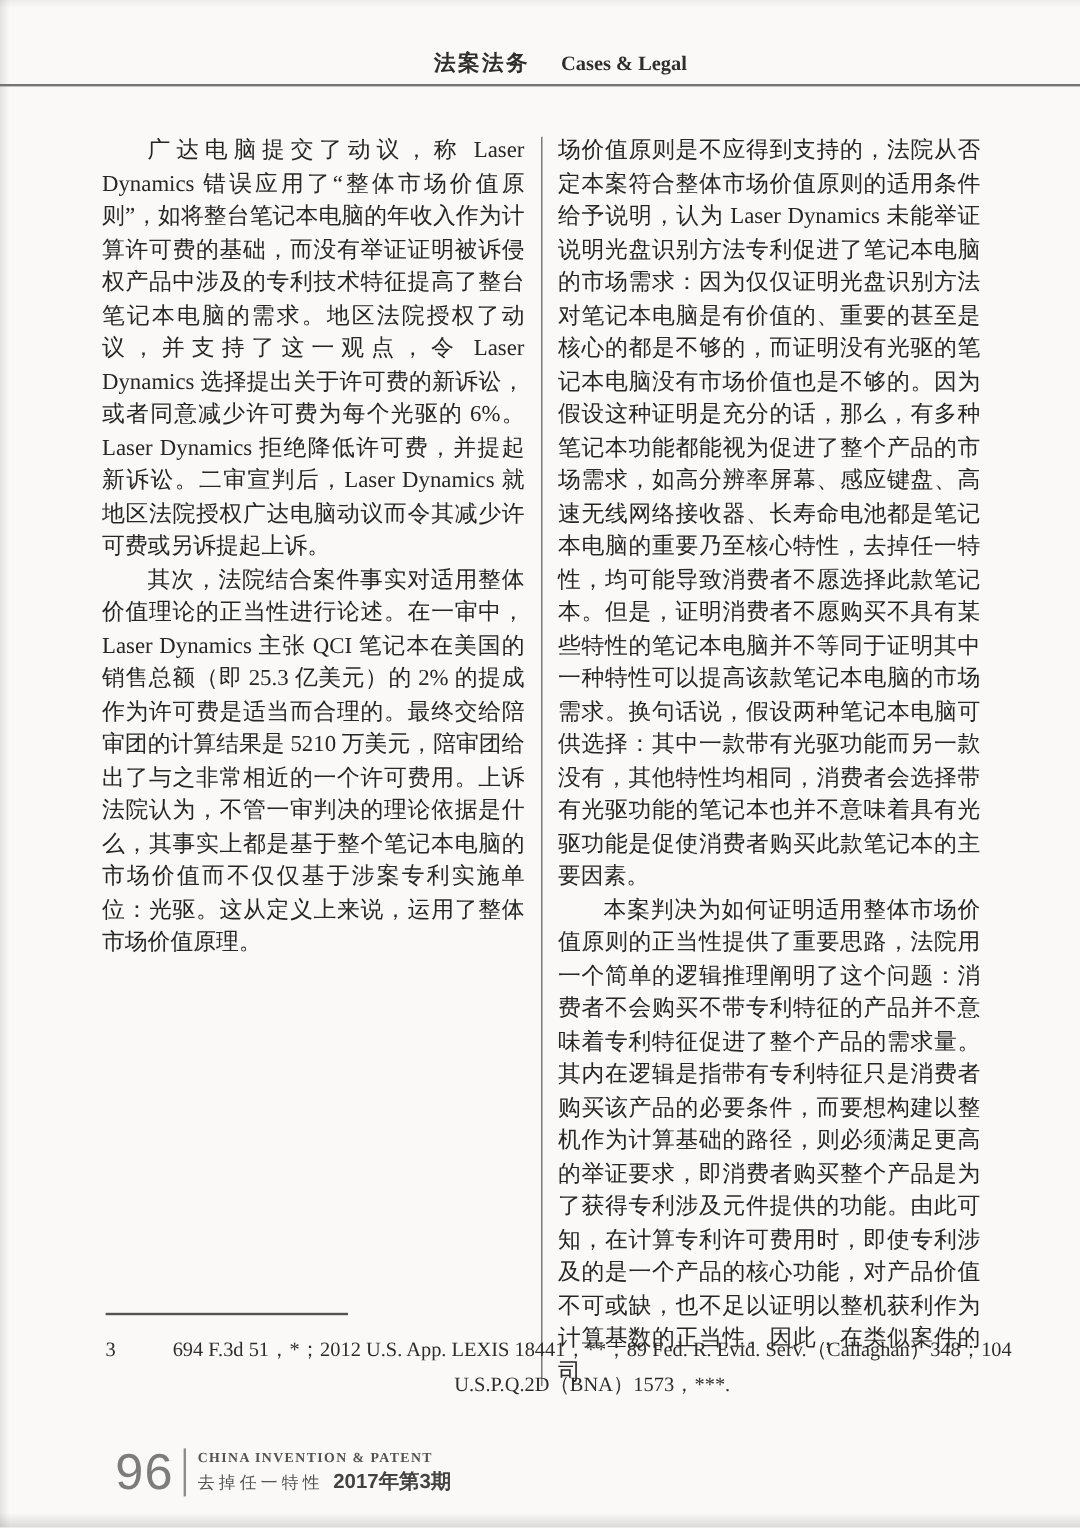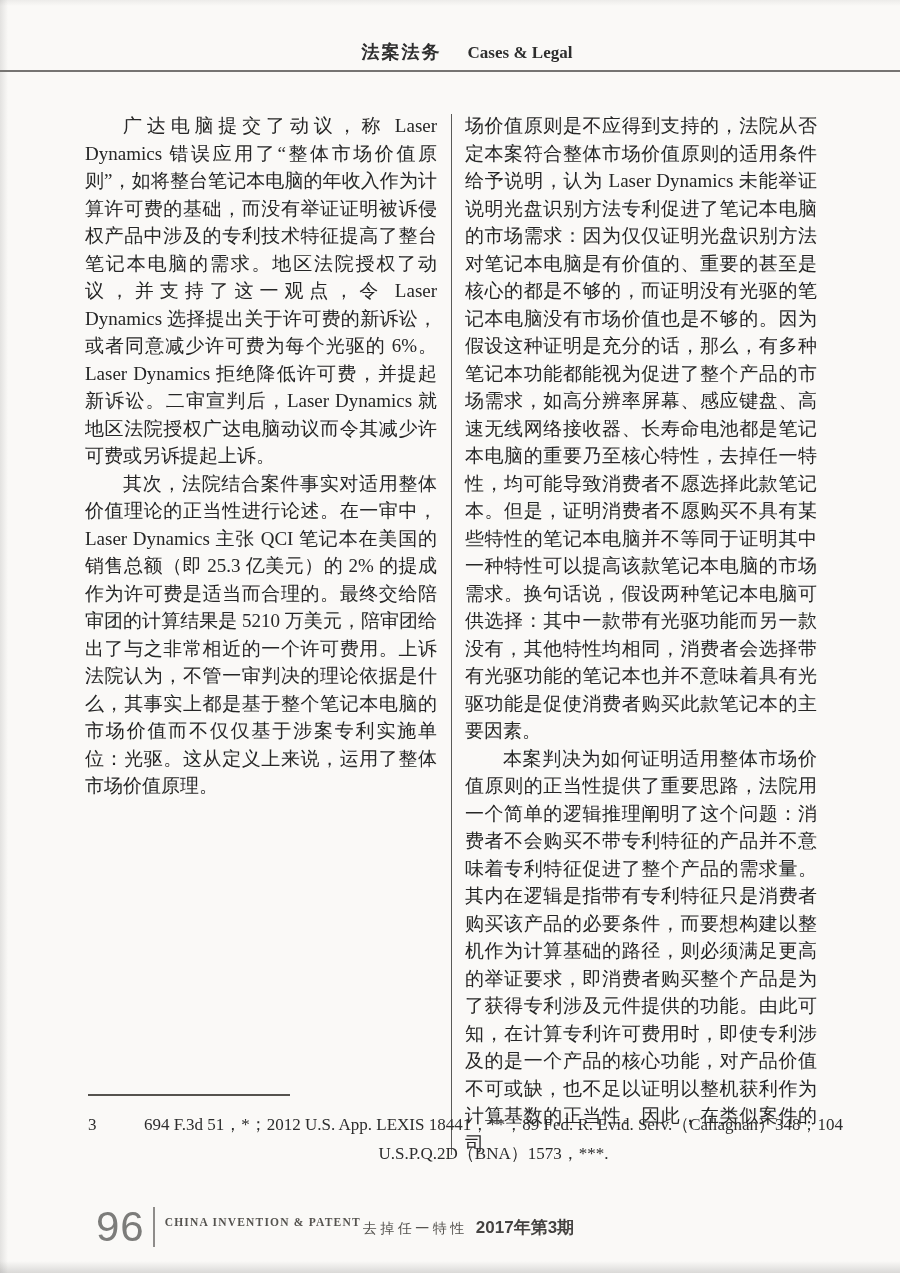--- a/index.html
+++ b/index.html
@@ -63,21 +63,21 @@
   
   .footer {
     position: absolute; left: 96px; top: 1190px;
     display: flex; align-items: center; margin-top: 16px;
   }
   .footer-page-num {
     font-family: "Liberation Sans", "DejaVu Sans", sans-serif;
     font-size: 42px; line-height: 42px; color: #7c7c7a; letter-spacing: 1px;
   }
   .footer-bar { width: 2px; height: 40px; background: #8e8c8a; margin: 0 10px 0 8px; }
-  .footer-journal { display: flex; flex-direction: row; justify-content: center; gap: 2px; }
+  .footer-journal { display: flex; flex-direction: column; justify-content: center; gap: 2px; }
   .footer-journal-en {
     font-family: "Liberation Serif", "DejaVu Serif", serif;
     font-size: 11.5px; font-weight: bold; letter-spacing: 1.2px; color: #55534f;
   }
   .footer-journal-cn-row { display: flex; align-items: baseline; gap: 8px; }
   .footer-journal-cn { font-size: 14px; letter-spacing: 3.5px; color: #55534f; }
   .footer-issue {
     font-family: "Liberation Sans", "DejaVu Sans", sans-serif;
     font-size: 17px; font-weight: bold; color: #444240;
   }

